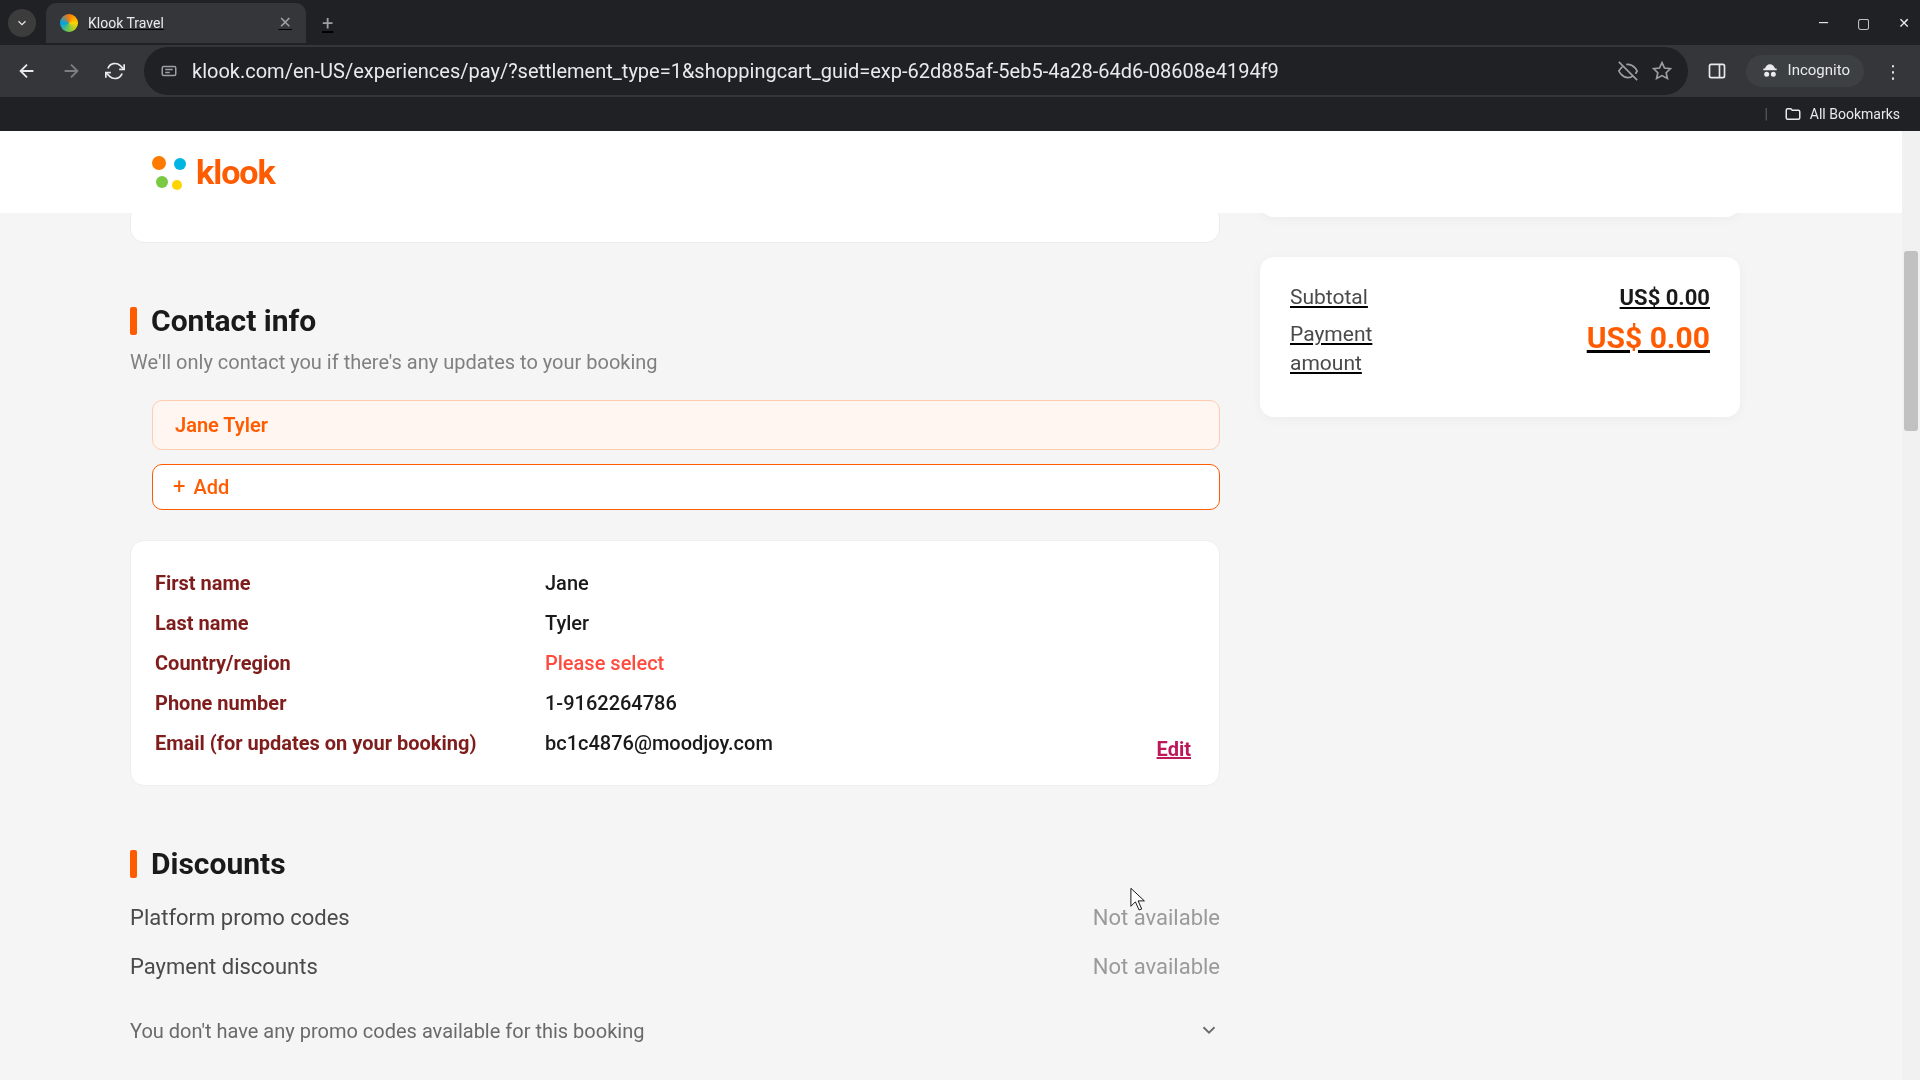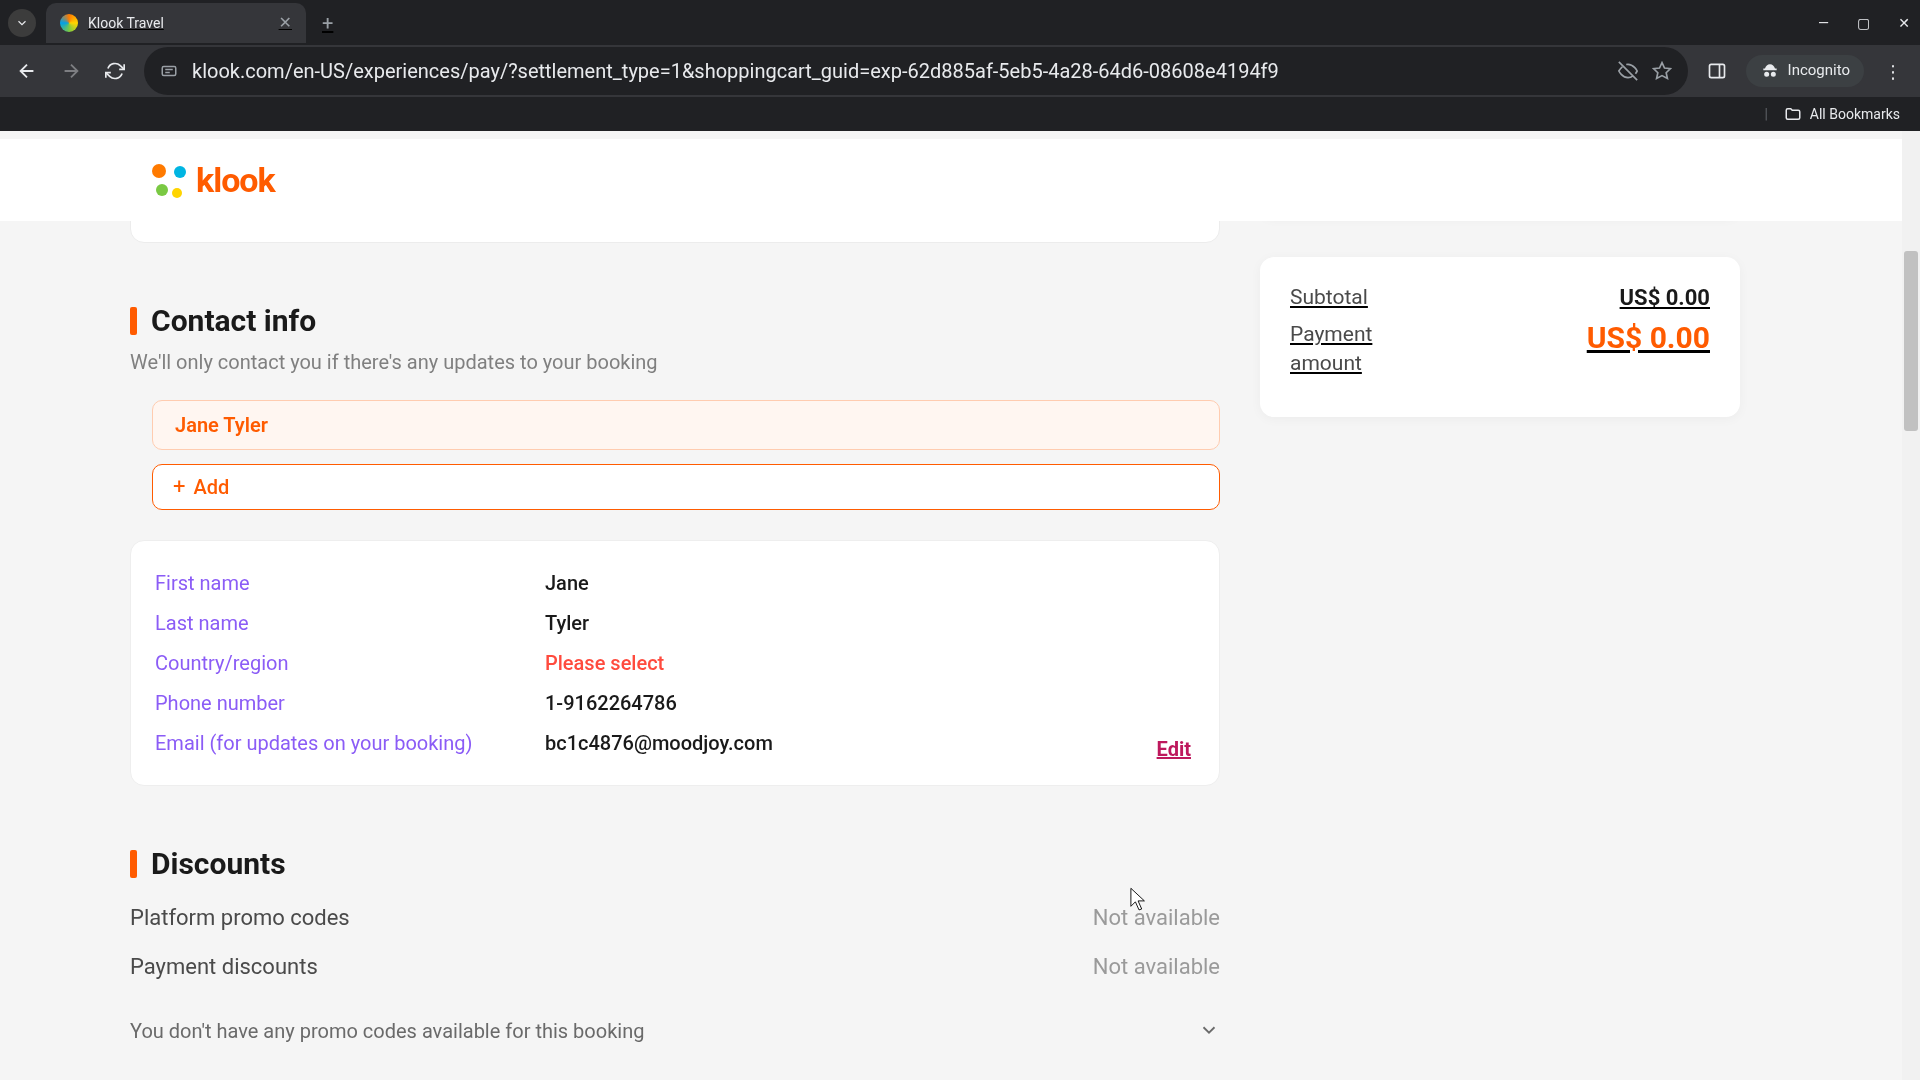--- a/index.html
+++ b/index.html
@@ -28,21 +28,21 @@
 
 .bookmarks-bar { height:34px; display:flex; align-items:center; justify-content:flex-end; padding:0 20px; font-size:14px; color:#e8eaed;}
 .bookmarks-bar .divider { color:#5f6368; margin-right:16px;}
 .bookmarks-item { display:flex; align-items:center; gap:8px; cursor:pointer;}
 
 
 .viewport { position:relative; height: calc(1080px - 131px); background:#f5f5f5; overflow:hidden;}
 .scrollbar-track { position:absolute; right:0; top:0; width:18px; height:100%; background:#f1f1f1;}
 .scrollbar-thumb { position:absolute; right:2px; top:120px; width:14px; height:180px; background:#c1c1c1; border-radius:3px;}
 
-.klook-header { position:absolute; top:8px; left:0; right:18px; height:82px; background:#fff; display:flex; align-items:center; padding:0 150px; z-index:2;}
+.klook-header { position:absolute; top:0; left:0; right:18px; height:82px; background:#fff; display:flex; align-items:center; padding:0 150px; z-index:2;}
 .klook-logo { display:flex; align-items:center; gap:10px;}
 .klook-mark { width:36px; height:36px; position:relative;}
 .klook-mark span { position:absolute; border-radius:50%;}
 .m1{width:14px;height:14px;background:#ff7a00;top:2px;left:2px;}
 .m2{width:12px;height:12px;background:#00b5e2;top:4px;right:0;}
 .m3{width:12px;height:12px;background:#7ac943;bottom:2px;left:6px;}
 .m4{width:10px;height:10px;background:#ffd400;bottom:0;right:4px;}
 .klook-word { color:#ff5b00; font-size:34px; font-weight:700; letter-spacing:-1px;}
 
 .page-body { position:absolute; top:82px; left:0; right:18px; bottom:0; background:#f5f5f5; padding:0 130px;}
@@ -57,21 +57,21 @@
 .section-title h2 { font-size:30px; font-weight:700; color:#1a1a1a;}
 .section-sub { color:#808080; font-size:20px; margin-left:0; margin-bottom:26px;}
 
 .chip-row { display:flex; gap:14px; margin-left:22px; margin-bottom:30px;flex-direction:column;}
 .chip { border:1px solid #ffccb0; background:#fff6f1; color:#ff5b00; border-radius:10px; padding:12px 22px; font-size:20px; font-weight:600; cursor:pointer;}
 .chip-outline { border:1px solid #ff5b00; background:#fff; color:#ff5b00; border-radius:10px; padding:10px 20px; font-size:20px; font-weight:500; cursor:pointer; display:flex; align-items:center; gap:8px;}
 .chip-outline .plus { font-size:22px; font-weight:400; line-height:1;}
 
 .info-card { background:#fff; border:1px solid #eee; border-radius:14px; padding:22px 28px 22px 24px; margin-left:0px; position:relative;}
 .info-row { display:flex; align-items:center; padding:8px 0; font-size:20px;}
-.info-label { width:390px; color:#8b5cf6;}
+.info-label { width:390px; color:#7f1d1d;font-weight:bold;}
 .info-value { color:#1a1a1a; font-weight:500;}
 .info-value.warn { color:#ff4b3e; font-weight:500;}
 .edit-link { position:absolute; right:28px; bottom:24px; font-size:20px; font-weight:700; text-decoration:underline; color:#be185d; cursor:pointer;}
 
 .discounts { margin-top:60px;}
 .disc-row { display:flex; justify-content:space-between; align-items:center; padding:12px 0; font-size:22px;}
 .disc-label { color:#4a4a4a;}
 .disc-na { color:#9a9a9a;}
 .promo-notice { display:flex; justify-content:space-between; padding-top:28px; color:#6a6a6a; font-size:20px; cursor:pointer;}
 

